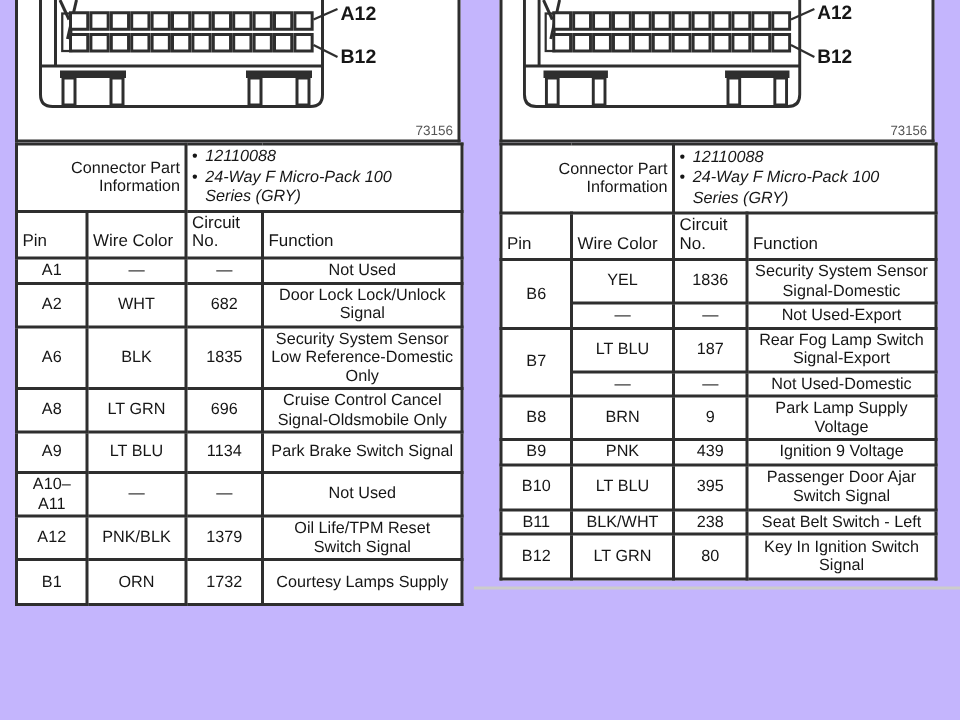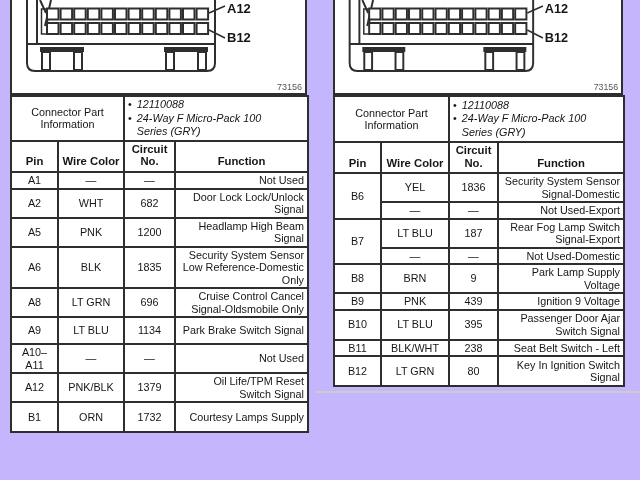--- a/index.html
+++ b/index.html
@@ -22,33 +22,33 @@
   }
   .figure-box svg{position:absolute;left:0;top:0;display:block;}
 
   table.t{border-collapse:collapse;width:100%;table-layout:fixed;background:#fff;}
   .t td,.t th{
     border:2px solid var(--bd);box-sizing:border-box;
     font-size:10.8px;line-height:12.5px;padding:1px 3px;
     color:#161616;font-weight:400;overflow:hidden;
   }
   .cpi{
-    text-align:center;vertical-align:middle;
+    text-align:right;vertical-align:middle;
     font-weight:700;font-size:11.5px;line-height:14px;
   }
   .bullets-cell{vertical-align:middle;font-weight:700;font-size:11.5px;padding-left:6px;}
   .bullet{display:flex;gap:5px;line-height:13.5px;align-items:flex-start;}
   .bullet .dot{flex:0 0 auto;}
   .bullet .txt{display:inline-block;max-width:133px;font-style:italic;}
   .hdr2 th{
-    vertical-align:bottom;text-align:center;
-    font-weight:700;font-size:11.3px;line-height:12.5px;padding-bottom:3px;
+    vertical-align:bottom;text-align:left;
+    font-weight:400;font-size:11.3px;line-height:12.5px;padding-bottom:3px;
   }
   .c-pin,.c-wire,.c-circ{text-align:center;vertical-align:middle;}
-  .c-func{text-align:right;vertical-align:middle;padding-left:5px;margin-left:32px;}
+  .c-func{text-align:center;vertical-align:middle;padding-left:5px;margin-left:32px;}
 
   .divider-line{position:absolute;left:316px;top:391px;width:324px;height:2px;background:#cccccc;}
 </style>
 </head>
 <body>
 
 <div class="page">
 
   <div class="panel panel-left">
 
@@ -141,26 +141,20 @@
         <td class="c-wire">—</td>
         <td class="c-circ">—</td>
         <td class="c-func">Not Used</td>
       </tr>
       <tr style="height:27px">
         <td class="c-pin">A2</td>
         <td class="c-wire">WHT</td>
         <td class="c-circ">682</td>
         <td class="c-func">Door Lock Lock/Unlock Signal</td>
       </tr>
-      <tr style="height:27px">
-        <td class="c-pin">A5</td>
-        <td class="c-wire">PNK</td>
-        <td class="c-circ">1200</td>
-        <td class="c-func">Headlamp High Beam Signal</td>
-      </tr>
       <tr style="height:39px">
         <td class="c-pin">A6</td>
         <td class="c-wire">BLK</td>
         <td class="c-circ">1835</td>
         <td class="c-func">Security System Sensor Low Reference-Domestic Only</td>
       </tr>
       <tr style="height:27px">
         <td class="c-pin">A8</td>
         <td class="c-wire">LT GRN</td>
         <td class="c-circ">696</td>

